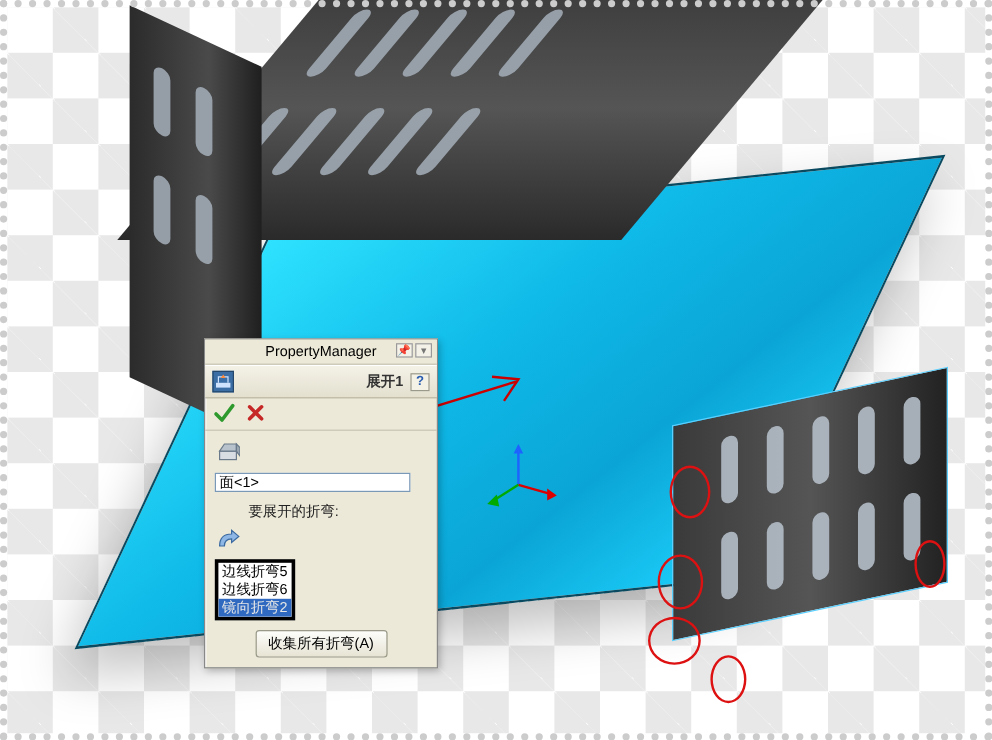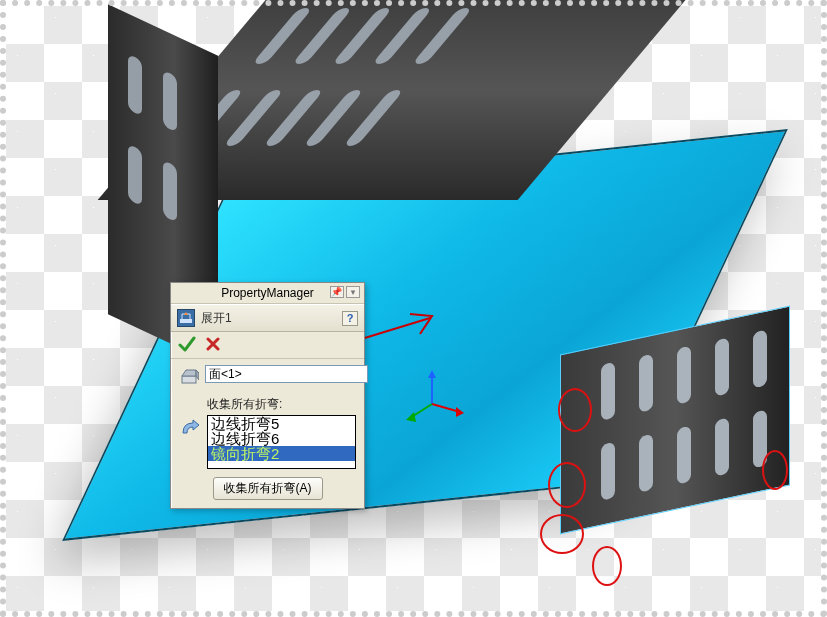--- a/index.html
+++ b/index.html
@@ -92,54 +92,54 @@
   }
 
   .feature-head {
     display:flex; align-items:center; gap:6px;
     padding:4px 6px;
     background: linear-gradient(#f4f2e7,#e3e0cf);
     border-top:1px solid #fff; border-bottom:1px solid #b8b4a0;
   }
   .feature-head .ico { width:18px; height:18px; background:#3b6ea5; border:1px solid #24476b; display:flex; align-items:center; justify-content:center; color:#cfe3ff; font-size:10px; }
   .feature-head .ico svg { width:14px; height:14px; }
-  .feature-head .name { flex:1; font-weight:normal; color:#333; }
+  .feature-head .name { flex:1; font-weight:bold; color:#333;text-align:right; }
   .feature-head .help { width:16px; height:15px; border:1px solid #9a9a8a; background:#f4f2e6; text-align:center; line-height:13px; color:#2a5db0; font-weight:bold; font-size:11px; cursor:pointer; }
 
   .okbar { padding:3px 6px 5px; display:flex; gap:6px; border-bottom:1px solid #c8c4b4; }
   .okbar .btn { width:20px; height:18px; display:flex; align-items:center; justify-content:center; cursor:pointer; }
   .okbar .ok svg { width:18px; height:18px; }
   .okbar .no svg { width:14px; height:14px; }
 
   .group-head {
     display:flex; align-items:center; justify-content:space-between;
     background: linear-gradient(#eceadd,#dedbc9);
     border-top:1px solid #fff; border-bottom:1px solid #bdb9a5;
     padding:3px 6px; font-weight:bold; color:#2b528f;
   }
   .group-head .chev { font-size:10px; color:#666; cursor:pointer; }
 
   .group-body { padding:6px 8px 8px; }
   .lbl { color:#222; margin:2px 0 2px 28px; }
-  .row { display:flex; align-items:flex-start; gap:6px; }
+  .row { display:flex; align-items:flex-start; gap:6px;flex-direction:column; }
   .row .pick {
     width:22px; height:22px; margin-top:1px;
     display:flex; align-items:center; justify-content:center;
     cursor:pointer;
   }
   .textbox {
     flex:1; height:18px; border:1px solid #7a98b8; background:#fff; padding:0 3px;
     font-size:12px; line-height:16px;
   }
   .listbox {
-    flex:1; border:1px solid #000000; background:#fff; font-size:15px;
+    flex:1; border:3px solid #000000; background:#fff; font-size:12px;
     height:54px; overflow:hidden;
   }
   .listbox .item { padding:0 3px; line-height:15px; white-space:nowrap; cursor:default; }
-  .listbox .item.sel { background:#2f6ac0; color:#bef264; }
+  .listbox .item.sel { background:#2f6ac0; color:#e5e5e5; }
 
   .collect {
     margin:8px auto 0; display:block;
     padding:2px 10px; font-size:12px;
     background: linear-gradient(#fdfdfb,#e7e4d4);
     border:1px solid #9a9a8a; border-radius:3px;
     cursor:pointer;
   }
 
   
@@ -258,21 +258,21 @@
       <span class="pick">
         <svg width="20" height="20" viewBox="0 0 20 20">
             <rect x="3" y="9" width="14" height="7" fill="#d8dde3" stroke="#6a7a8a"></rect>
             <polygon points="3,9 7,3 17,3 17,9" fill="#b8c2cc" stroke="#6a7a8a"></polygon>
             <polygon points="17,3 20,6 20,13 17,9" fill="#9aa6b0" stroke="#6a7a8a"></polygon>
           </svg>
       </span>
       <input class="textbox" value="面&lt;1&gt;" style="">
     </div>
 
-    <div class="lbl" style="margin-top:8px;">收集所有折弯:</div>
+    <div class="lbl" style="margin-top:8px;">要展开的折弯:</div>
     <div class="row">
       <span class="pick">
         <svg width="20" height="20" viewBox="0 0 20 20">
             <path d="M3 16 Q3 6 13 6 L13 3 L19 8 L13 13 L13 10 Q7 10 7 16 Z" fill="#8fb7e6" stroke="#3a6aa0"></path>
           </svg>
       </span>
       <div class="listbox">
         <div class="item">边线折弯5</div>
         <div class="item">边线折弯6</div>
         <div class="item sel">镜向折弯2</div>

